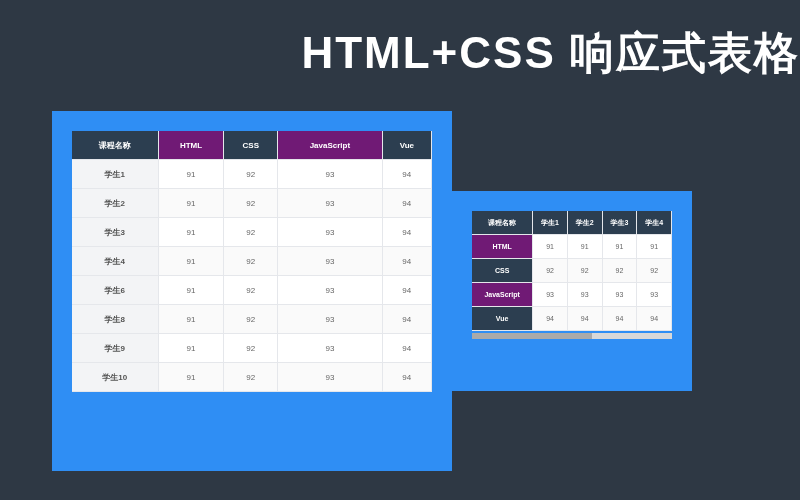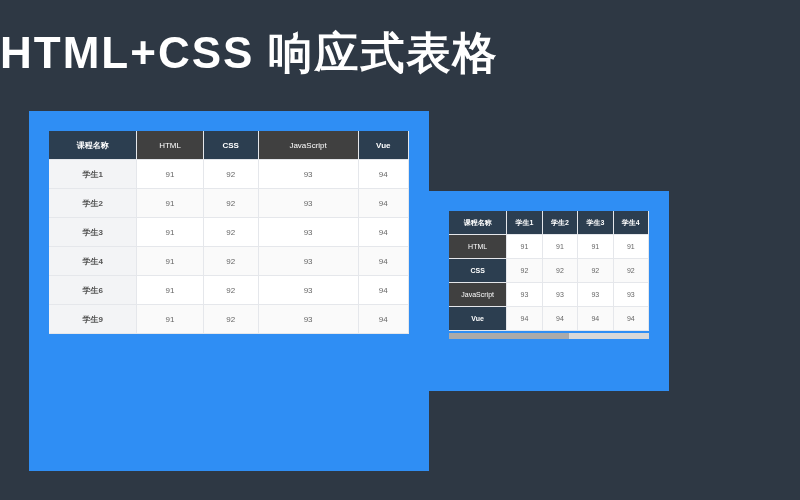--- a/index.html
+++ b/index.html
@@ -1,26 +1,26 @@
 <!DOCTYPE html>
 <html><head>
 <meta charset="utf-8">
 <style>
 *{margin:0;padding:0;box-sizing:border-box}
 body{background:#2e3844;font-family:"Microsoft YaHei",Arial,sans-serif;width:800px;height:500px;overflow:hidden}
-.title{color:#fff;font-size:44px;font-weight:bold;text-align:left;padding:24px 0 28px;letter-spacing:2px}
-.panels{display:flex;padding:0 29px}
+.title{color:#fff;font-size:44px;font-weight:bold;text-align:right;padding:24px 0 28px;letter-spacing:2px}
+.panels{display:flex;padding:0 52px}
 .panel{background:#2f8ef4;padding:20px}
 .panel-left{width:400px;height:360px}
 .panel-right{width:240px;height:200px;margin-top:80px}
 table{border-collapse:separate;border-spacing:0;width:100%;background:#fff;font-size:8px}
 th,td{text-align:center;padding:6px 4px;border-right:1px solid #e5e7eb;border-bottom:1px solid #e5e7eb}
 .panel-left th,.panel-left td{height:29px}
 th.dark{background:#2c3e50;color:#fff;font-weight:bold}
-th.teal{background:#404040;color:#fff;font-weight:normal}
+th.teal{background:#701a75;color:#fff;font-weight:bold}
 td.label{background:#f3f4f6;font-weight:bold;color:#555}
 td.val{color:#666}
 tr:nth-child(even) td.val{background:#fafafa}
 .panel-right table{font-size:7px}
 .panel-right th,.panel-right td{height:24px;padding:4px 2px}
 .scrollbar{height:6px;background:#d8d8d8;margin-top:2px;position:relative}
 .scrollbar::after{content:"";position:absolute;left:0;top:0;width:60%;height:100%;background:#aaa}
 </style>
 </head>
 <body>
@@ -70,21 +70,35 @@
             <td class="val">94</td>
           </tr>
           <tr>
             <td class="label">学生6</td>
             <td class="val">91</td>
             <td class="val">92</td>
             <td class="val">93</td>
             <td class="val">94</td>
           </tr>
           <tr>
+            <td class="label">学生8</td>
+            <td class="val">91</td>
+            <td class="val">92</td>
+            <td class="val">93</td>
+            <td class="val">94</td>
+          </tr>
+          <tr>
             <td class="label">学生9</td>
+            <td class="val">91</td>
+            <td class="val">92</td>
+            <td class="val">93</td>
+            <td class="val">94</td>
+          </tr>
+          <tr>
+            <td class="label">学生10</td>
             <td class="val">91</td>
             <td class="val">92</td>
             <td class="val">93</td>
             <td class="val">94</td>
           </tr>
         </tbody>
     </table>
   </div>
 
   <div class="panel panel-right">

